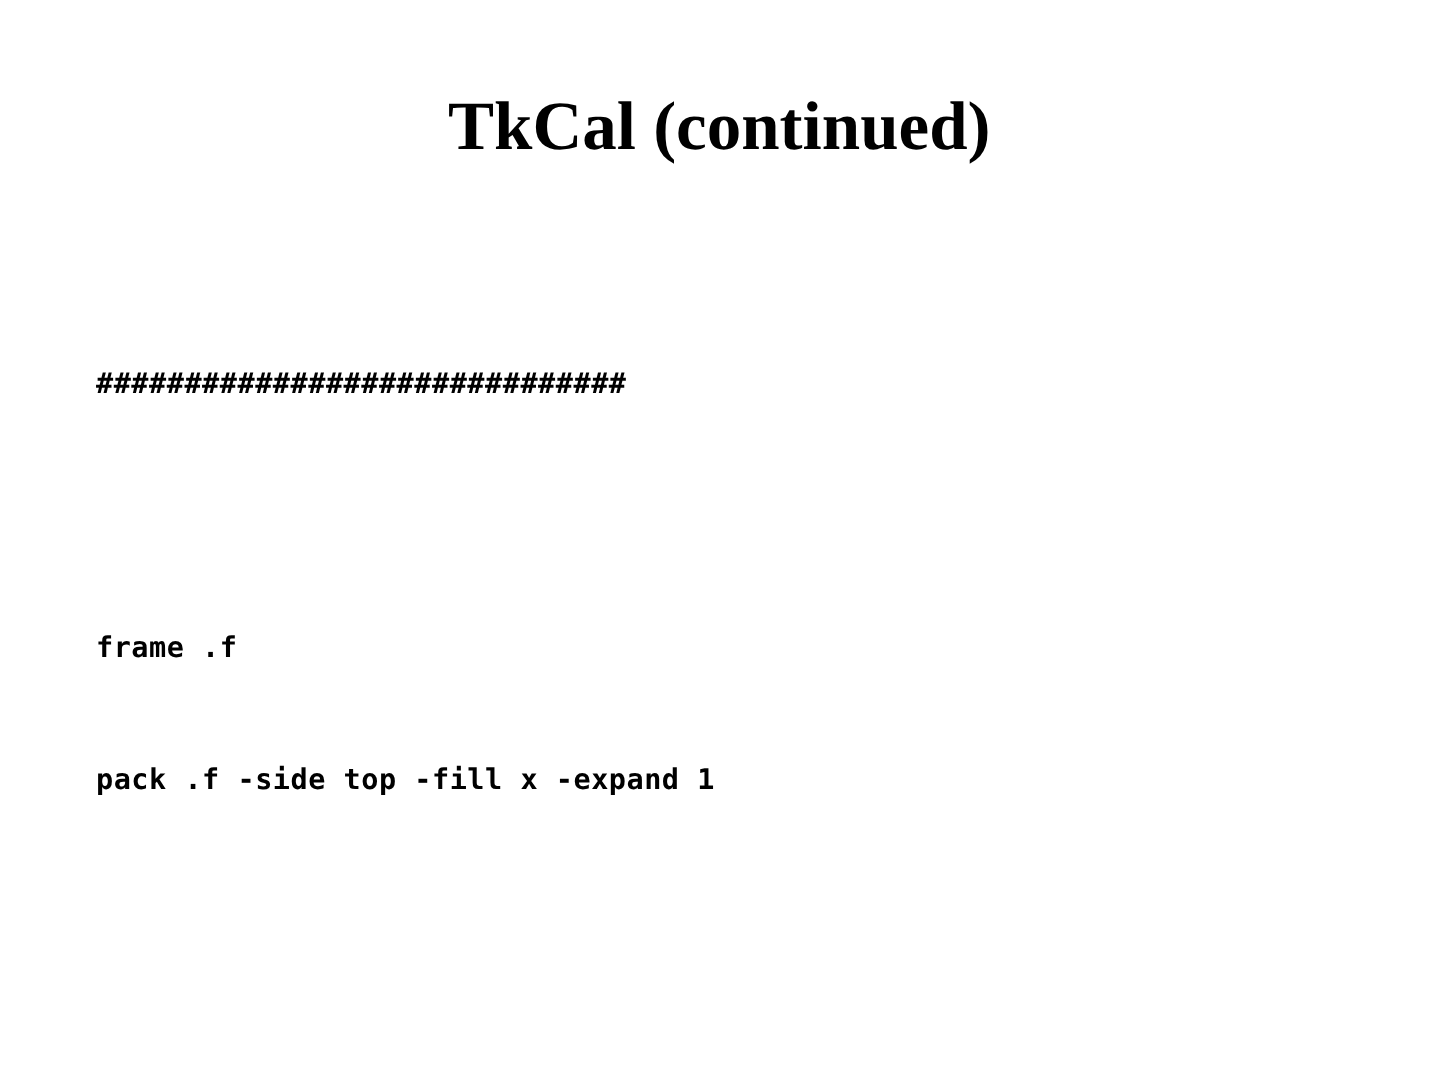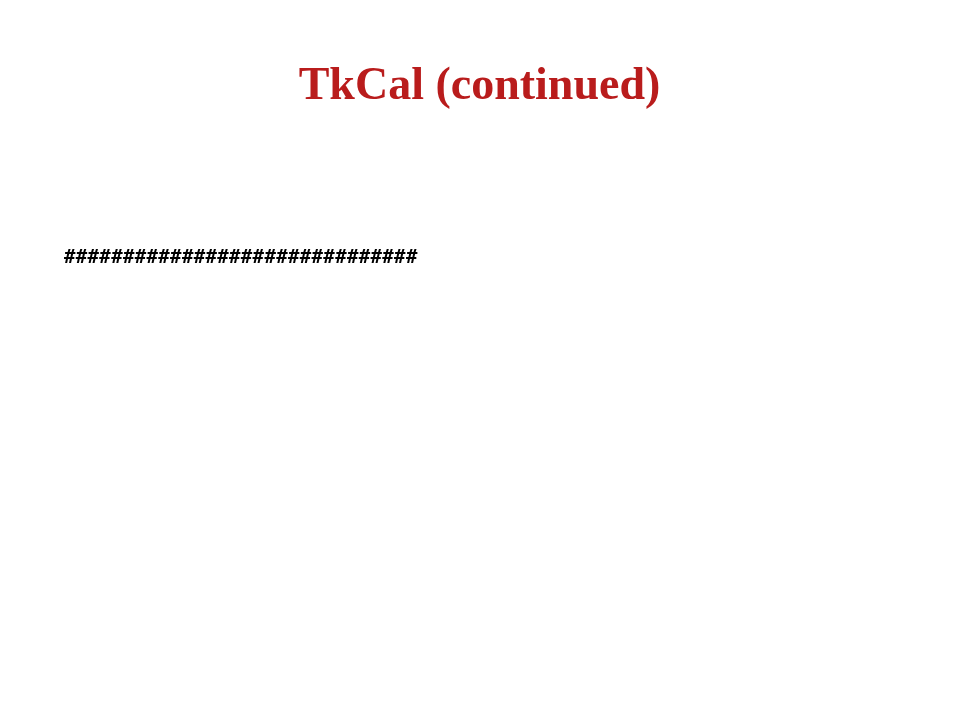--- a/index.html
+++ b/index.html
@@ -58,25 +58,27 @@
   }
   .code-line.blank {
     color: transparent;
   }
 </style>
 </head>
 <body style="background: rgb(255, 255, 255);">
 
 <div class="slide" style="background: rgb(255, 255, 255);">
 
-  <div class="slide-title" style="color: #b91c1c;">TkCal (continued)</div>
+  <div class="slide-title" style="color: #000000;">TkCal (continued)</div>
 
   <div class="code-block" style="color: rgb(0, 0, 0);">
     <span class="code-line">##############################</span>
     <span class="code-line blank"></span>
+    <span class="code-line">frame .f</span>
+    <span class="code-line">pack .f -side top -fill x -expand 1</span>
     <span class="code-line blank"></span>
     
     
     
     
     
     
     
   </div>
 

